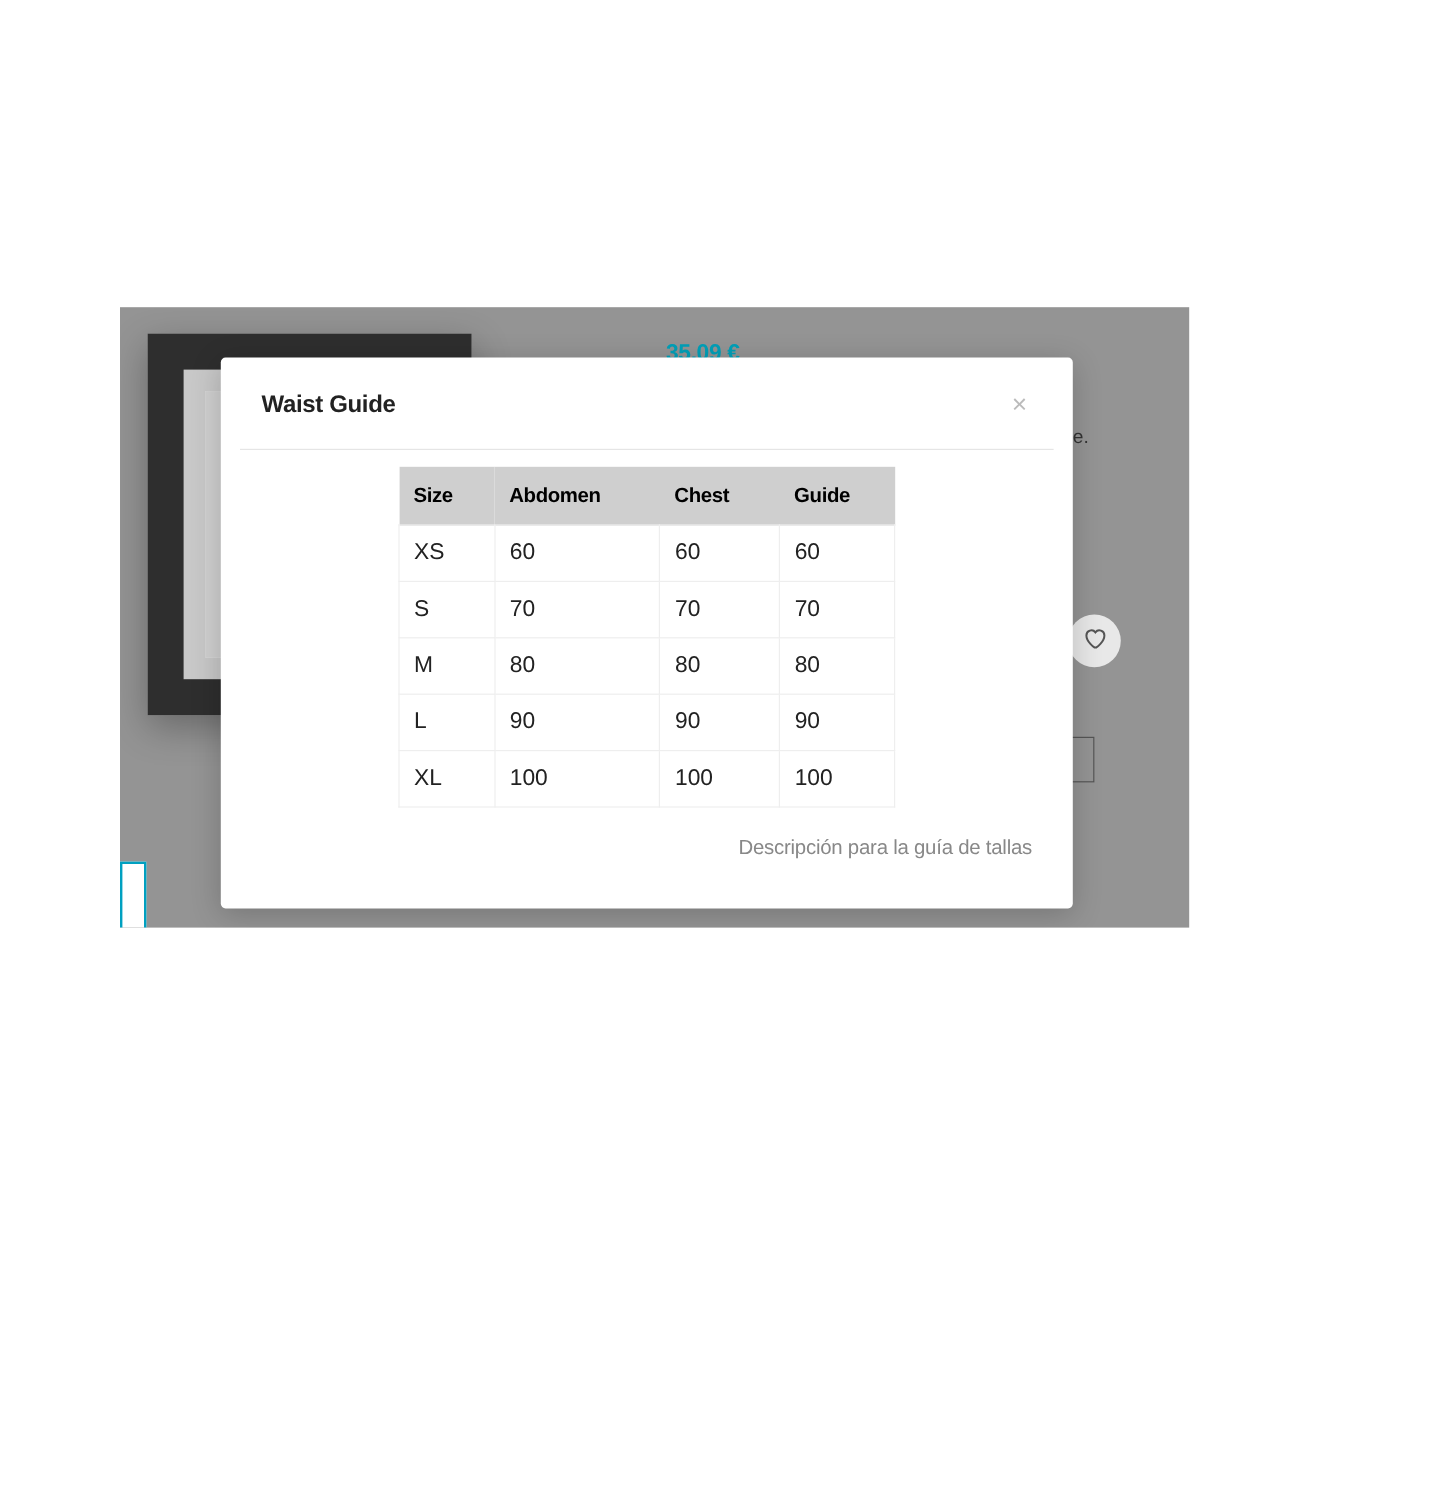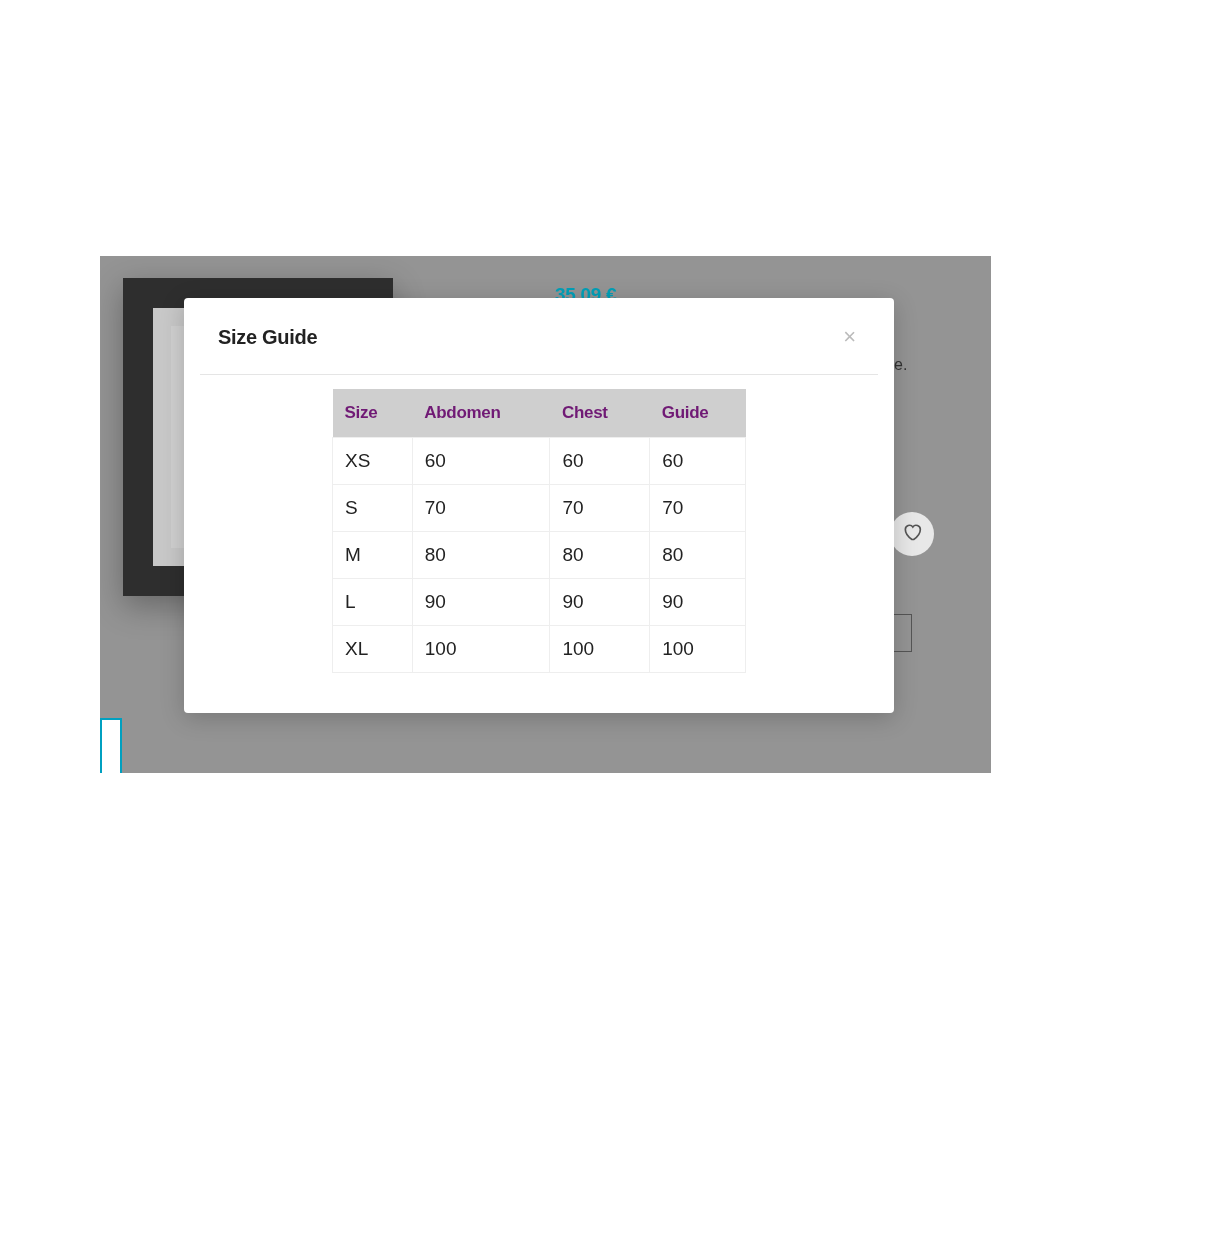--- a/index.html
+++ b/index.html
@@ -139,21 +139,21 @@
       margin: 14px auto 0;
       border-collapse: collapse;
       width: 414px;
     }
     .size-table th {
       background: #cfcfcf;
       text-align: left;
       padding: 14px 12px;
       font-size: 17px;
       font-weight: 700;
-      color: #701a75;
+      color: #000000;
       letter-spacing: -0.3px;
     }
     .size-table td {
       padding: 12px 12px;
       font-size: 19px;
       color: #222;
       border: 1px solid #eee;
     }
     .size-table th:first-child { width: 80px; }
     .size-table th:nth-child(2) { width: 138px; margin-top: 24px; }
@@ -221,21 +221,21 @@
     </div>
     <div class="bg-social">
       <span><svg viewBox="0 0 24 24">
             <path d="M22 3 2 11l6 2 2 6 3-4 5 4 4-16z"></path>
           </svg></span>
     </div>
   </div>
 
   <div class="modal">
     <div class="modal-header">
-      <div class="modal-title">Size Guide</div>
+      <div class="modal-title">Waist Guide</div>
       <div class="modal-close">
         <span>×</span>
       </div>
     </div>
     <hr class="modal-divider">
 
     <table class="size-table">
       <thead>
         <tr>
           <th>Size</th>
@@ -271,15 +271,16 @@
           </tr>
           <tr>
             <td>XL</td>
             <td>100</td>
             <td>100</td>
             <td>100</td>
           </tr>
         </tbody>
     </table>
 
+    <div class="modal-footer-text">Descripción para la guía de tallas</div>
   </div>
 
 </div>
 
 </body></html>

